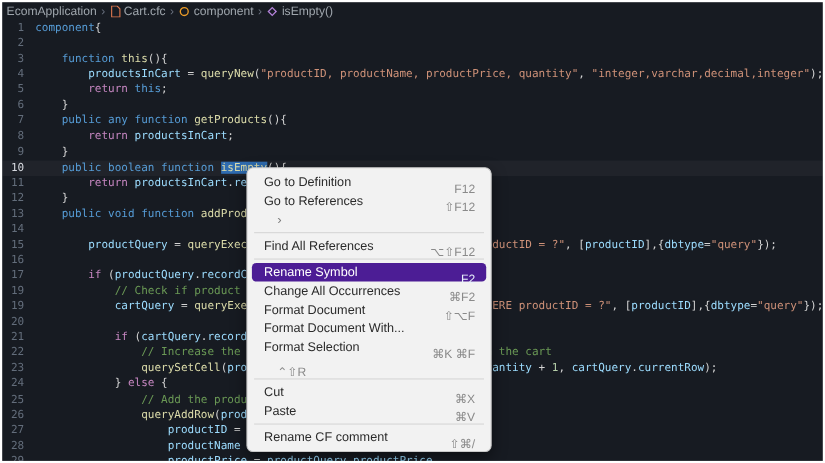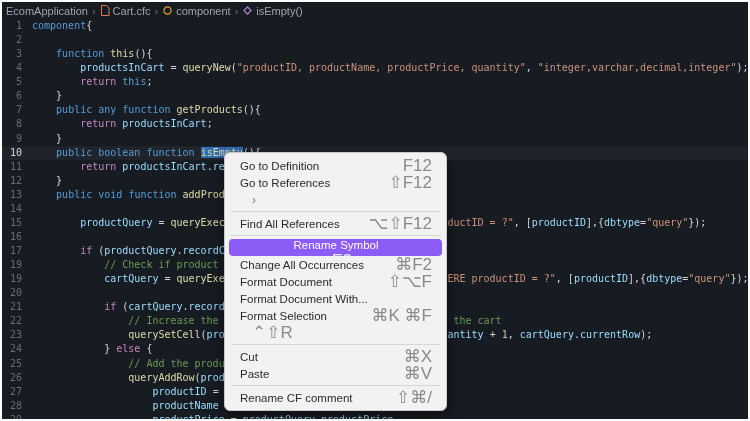--- a/index.html
+++ b/index.html
@@ -48,23 +48,23 @@
     background:#f2f2f2;border:1px solid #c9c9c9;border-radius:6px;
     box-shadow:0 5px 14px rgba(0,0,0,0.45);
     padding:4px 0;z-index:10;
   }
   .menu-item{
     height:17px;display:flex;align-items:center;
     padding:0 10px 0 11px;margin:0 4px;border-radius:4px;
     font-size:11.5px;color:#2b2b2b;cursor:pointer;
   }
   .menu-item .mi-label{flex:1;white-space:nowrap;}
-  .mi-shortcut{color:#8a8a8a;font-size:17px;margin-left:12px;white-space:nowrap;}
+  .mi-shortcut{color:#8a8a8a;font-size:11px;margin-left:12px;white-space:nowrap;margin-top:12px;}
   .mi-chevron{color:#7a7a7a;font-size:12px;margin-left:12px;}
-  .menu-item.highlighted{background:#8b5cf6;color:#ffffff;flex-direction:column;}
+  .menu-item.highlighted{background:#4c1d95;color:#ffffff;}
   .menu-item.highlighted .mi-shortcut{color:#e8f1fb;}
   .menu-sep{height:1px;background:#d6d6d6;margin:3px 6px;}
 </style>
 </head>
 <body>
 
 <div id="frame">
 
   <div class="breadcrumb">
     <span class="crumb">

